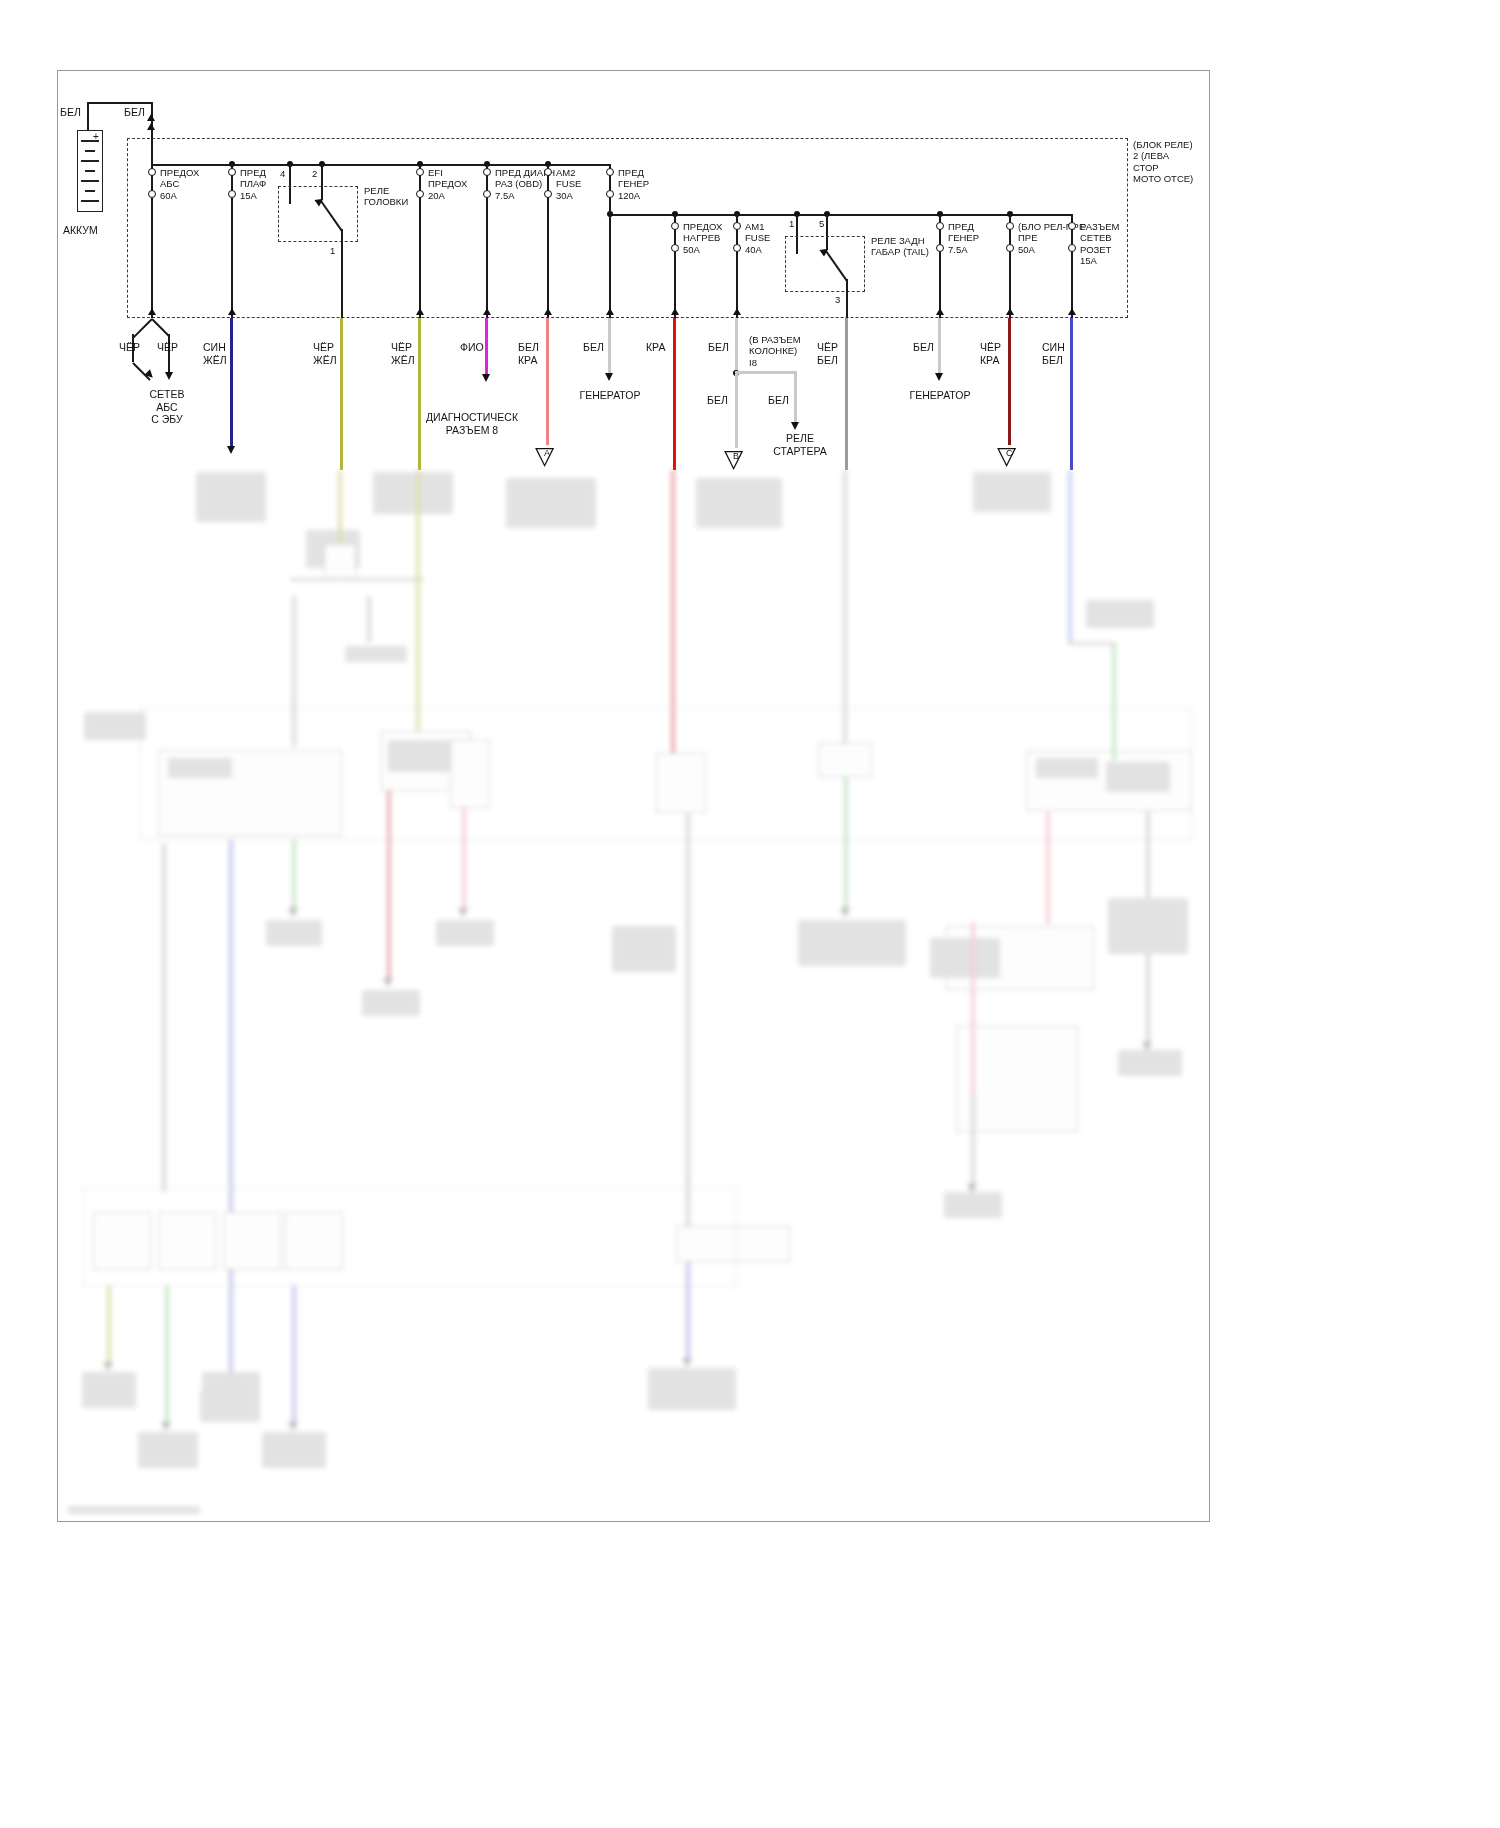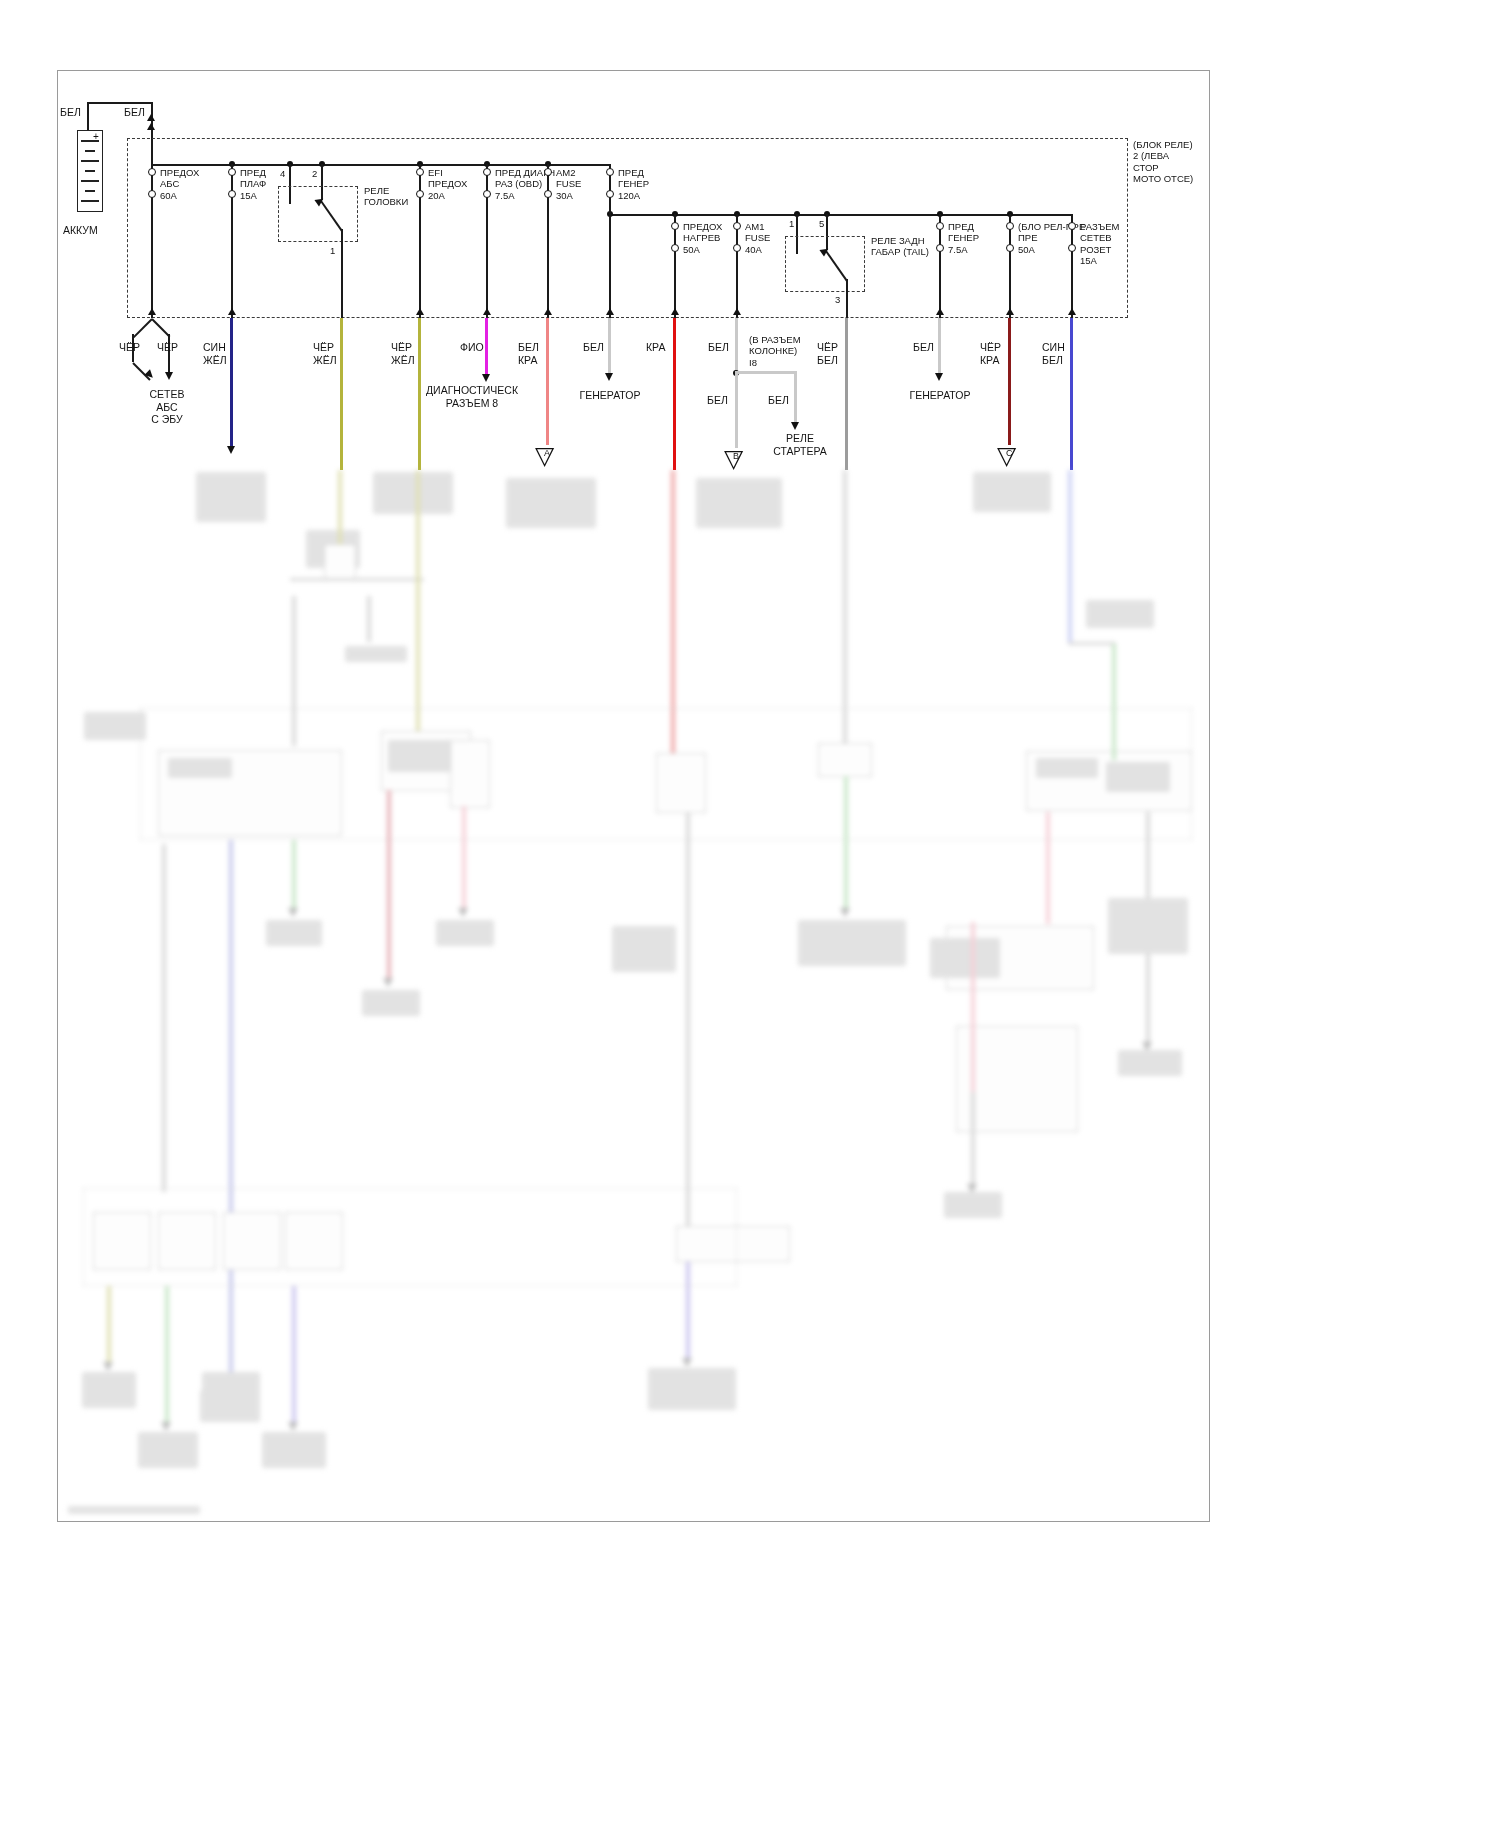--- a/index.html
+++ b/index.html
@@ -252,21 +252,21 @@
 
   <div class="wv" style="left:418px;top:318px;height:152px;background:#b4b43c"></div>
   <div class="lbl" style="left:391px;top:341px">
     <div>ЧЁР</div>
       <div>ЖЁЛ</div>
   </div>
 
   <div class="wv" style="left:485px;top:318px;height:58px;background:#e320e3"></div>
   <div class="arr" style="left:482px;top:374px"></div>
   <div class="lbl" style="left:460px;top:341px">ФИО</div>
-  <div class="lbl ctr" style="left:472px;top:384px">
+  <div class="lbl ctr" style="left:472px;top:411px">
     <div>ДИАГНОСТИЧЕСК</div>
       <div>РАЗЪЕМ 8</div>
   </div>
 
   <div class="wv" style="left:546px;top:318px;height:127px;background:#ef8585"></div>
   <div class="lbl" style="left:518px;top:341px">
     <div>БЕЛ</div>
       <div>КРА</div>
   </div>
   <div class="tri" style="left:535px;top:445px">

